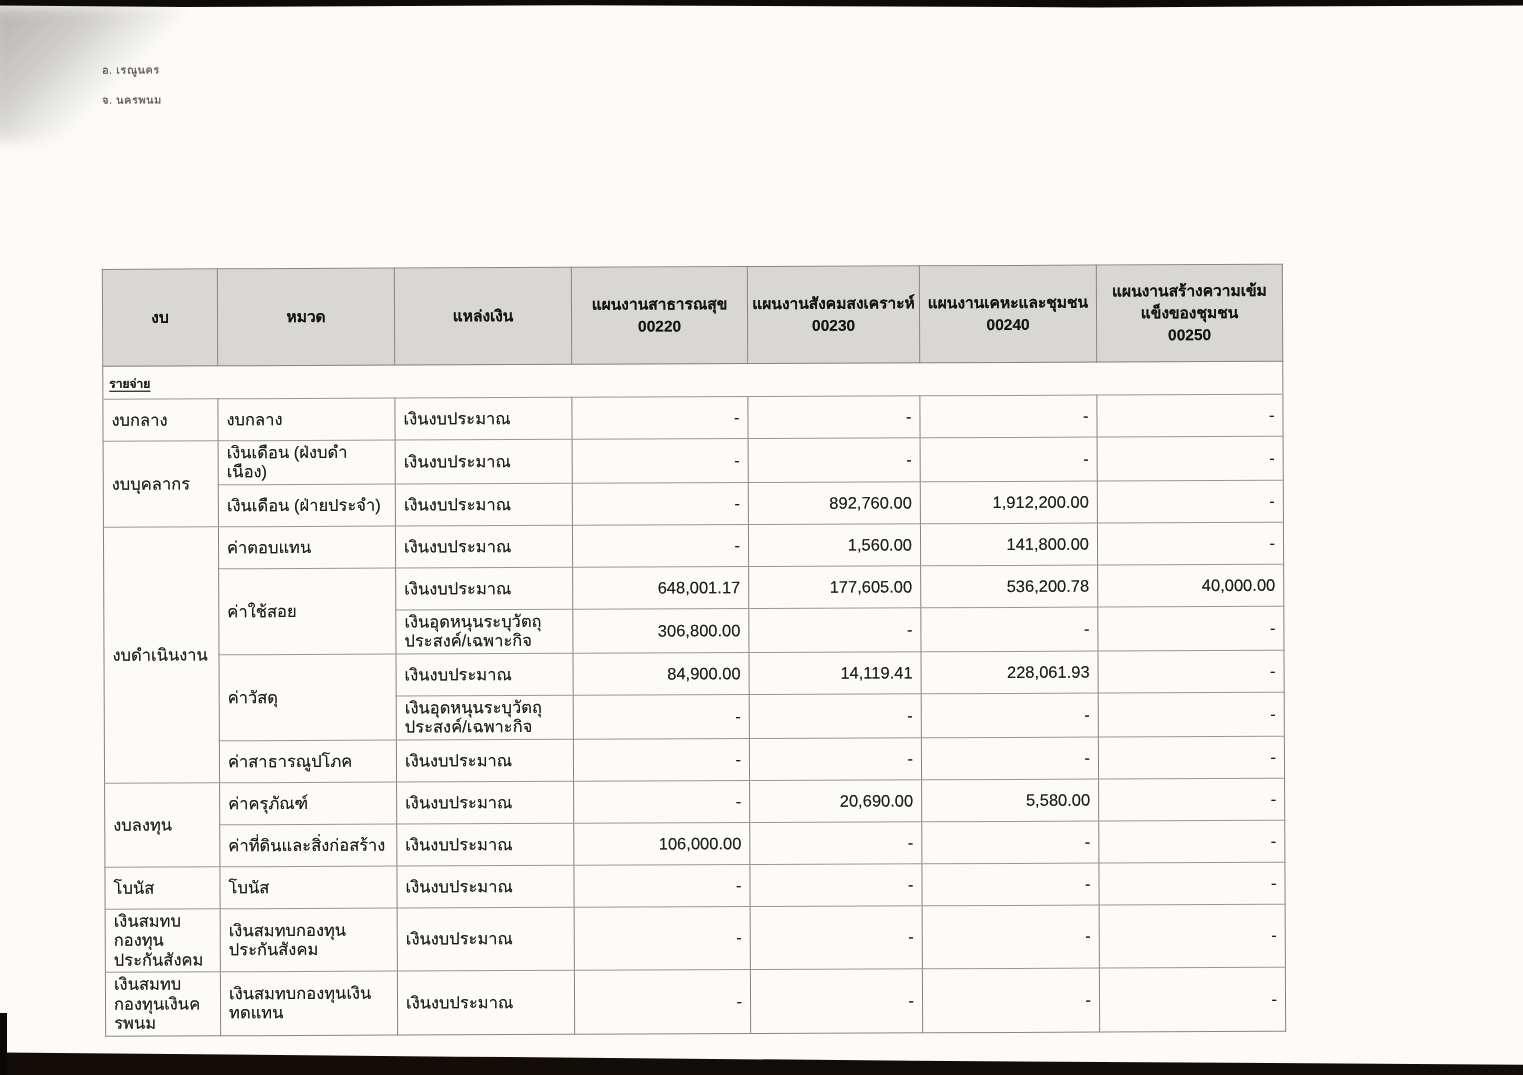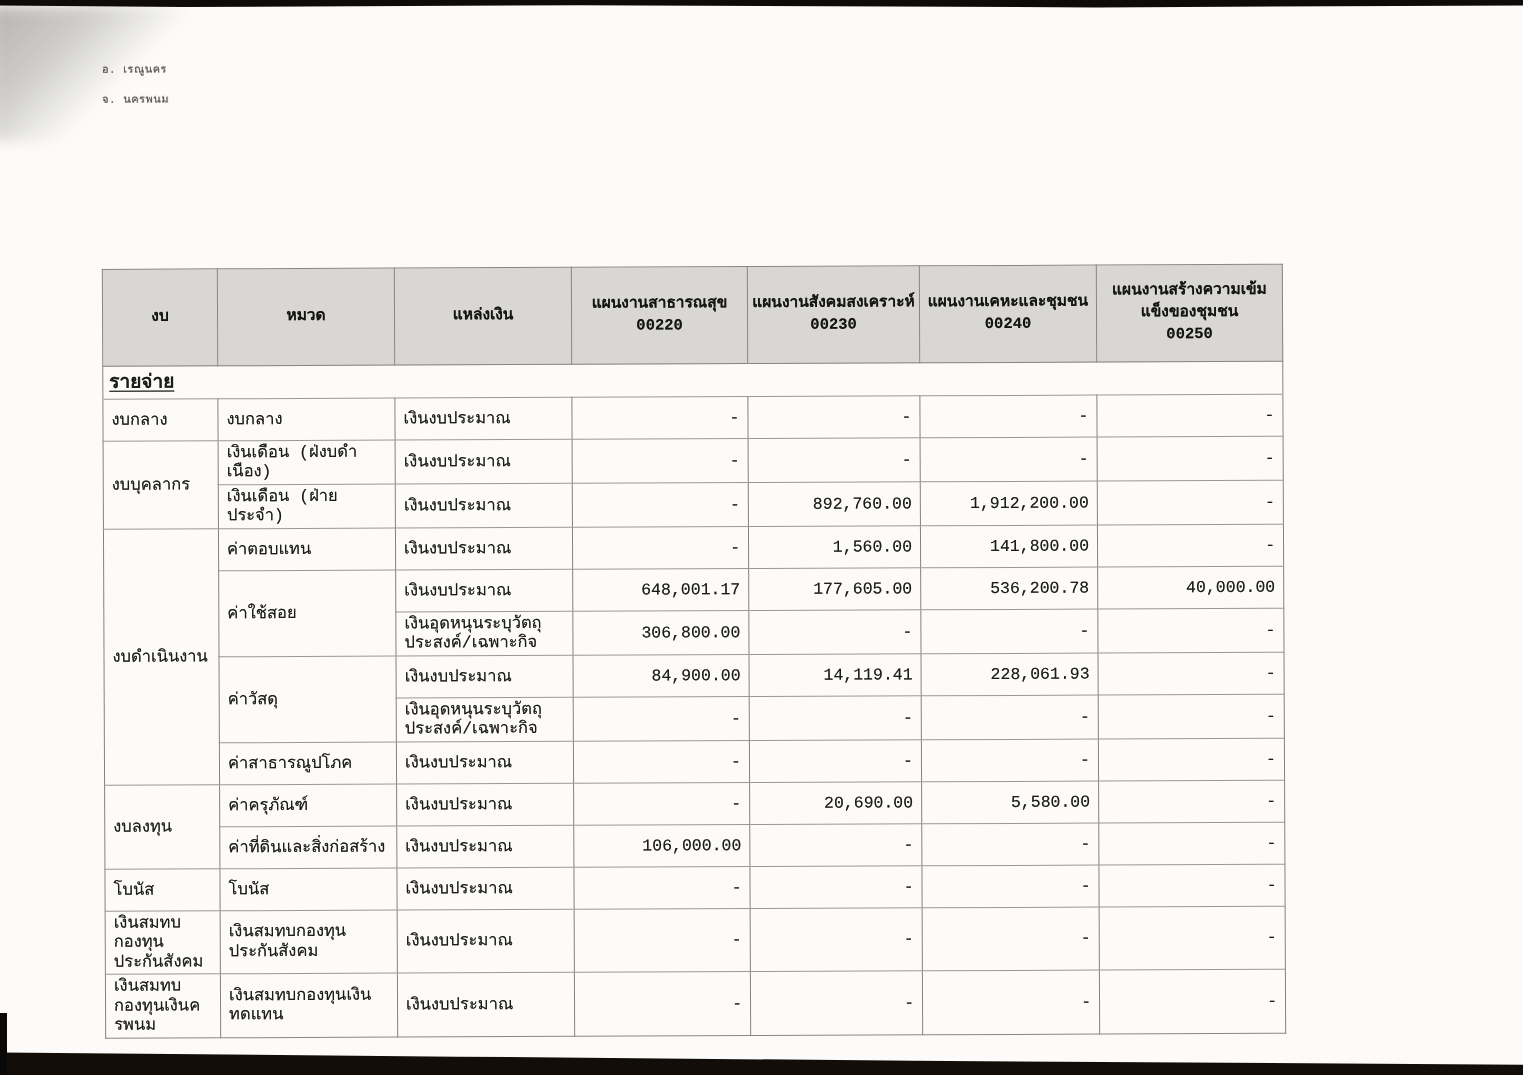--- a/index.html
+++ b/index.html
@@ -1,21 +1,21 @@
 <!DOCTYPE html>
 <html><head>
 <meta charset="utf-8">
 <style>
   html,body{margin:0;padding:0;background:#e8e8e6;}
   #page{
     position:relative;
     width:1523px;height:1075px;
     background:#fcfbf9;
     overflow:hidden;
-    font-family:Liberation Mono, monospace;
+    font-family:Liberation Sans, sans-serif;
     color:#1c1c1a;
   }
   
   .edge-top{
     position:absolute;top:0;left:0;width:100%;height:9px;background:#0e0c0a;
     clip-path:polygon(0 0,100% 0,100% 60%,72% 82%,38% 58%,12% 78%,0 62%);
   }
   .edge-bottom{
     position:absolute;bottom:0;left:0;width:100%;height:34px;background:#120d08;
     clip-path:polygon(0 34%,30% 46%,60% 58%,100% 70%,100% 100%,0 100%);
@@ -60,21 +60,21 @@
     border:1px solid #9a9991;
     border-left-color:#84837c;border-right-color:#84837c;
     height:37px;vertical-align:middle;
     padding:2px 8px;line-height:1.18;
     background:transparent;
   }
   .budget .section-td{
     border-top:none;border-bottom:none;height:28px;padding:2px 6px;
   }
   .section-label{
-    font-weight:bold;font-size:19px;
+    font-weight:bold;font-size:12px;
     text-decoration:underline;text-underline-offset:3px;
   }
   .cell-group{vertical-align:top;padding-top:7px;}
   .cell-cat,.cell-src{text-align:left;}
   .cell-val{text-align:right;padding-right:8px;font-variant-numeric:tabular-nums;}
   .budget tbody tr:last-child td{border-bottom-color:#8a897f;}
 </style>
 </head>
 <body>
 

